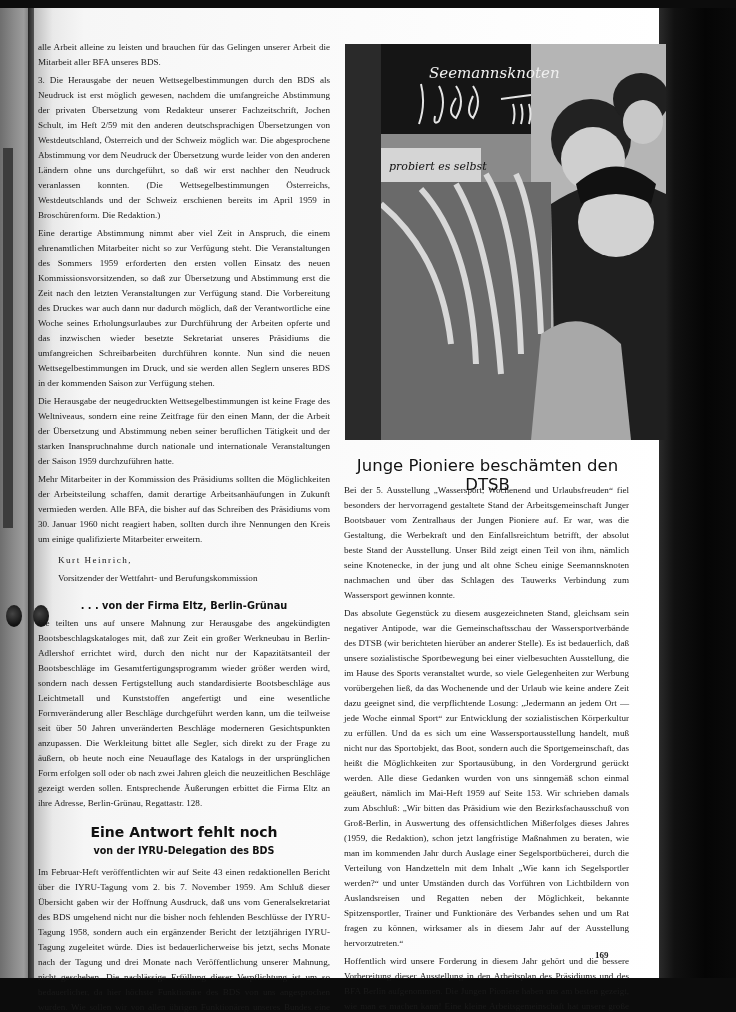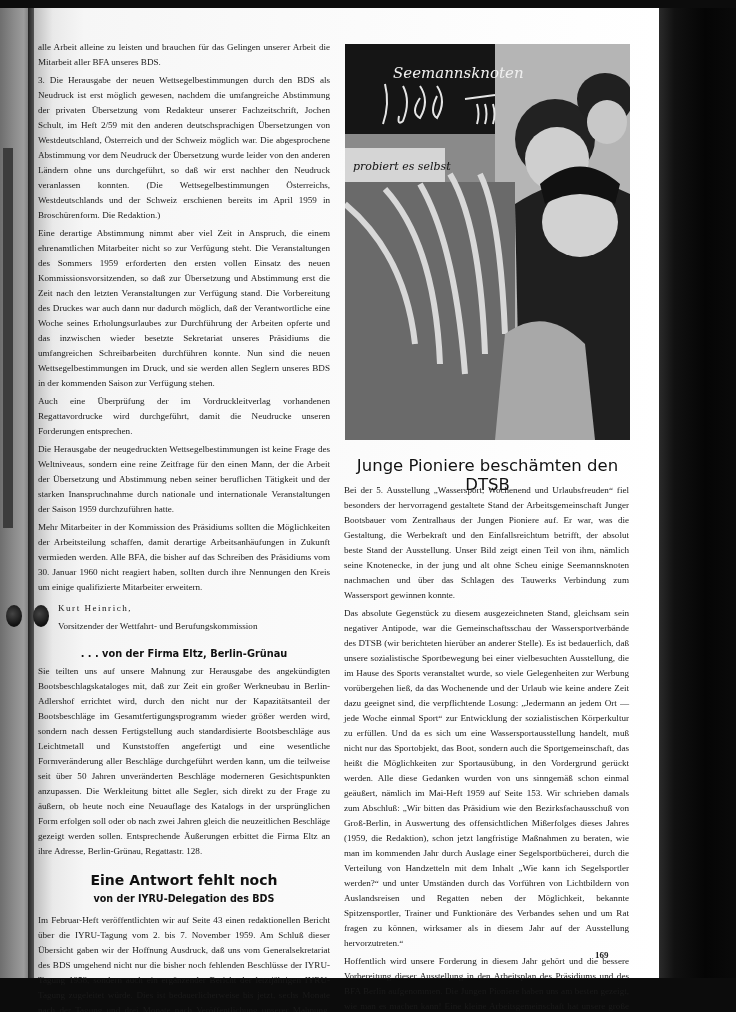--- a/index.html
+++ b/index.html
@@ -12,21 +12,21 @@
   .right-edge{position:absolute;left:659px;top:8px;width:77px;height:970px;background:linear-gradient(90deg,#2a2a2a 0%,#111 20%,#050505 60%,#0a0a0a 100%);}
   .hole{position:absolute;width:16px;height:22px;border-radius:50%;background:radial-gradient(circle at 40% 40%,#444 0%,#111 70%);}
   .col{position:absolute;font-size:9.1px;line-height:15px;color:#1a1a1a;text-align:justify;}
   .col p{margin:0 0 3px 0;}
   .left{left:38px;top:40px;width:292px;}
   .right{left:344px;top:483px;width:285px;}
   .sig{padding-left:20px;margin:0;}
   .h-firma{font-family:"DejaVu Sans",sans-serif;font-weight:bold;font-size:9.8px;text-align:center;margin:12px 0 3px 0;color:#111;}
   .h-main{font-family:"DejaVu Sans",sans-serif;font-weight:bold;font-size:14px;text-align:center;margin:14px 0 3px 0;color:#111;}
   .h-sub{font-family:"DejaVu Sans",sans-serif;font-weight:bold;font-size:9.6px;text-align:center;margin:0 0 7px 0;color:#111;}
-  .photo{position:absolute;left:345px;top:44px;width:285px;height:396px;background:#2a2a2a;overflow:hidden;}
+  .photo{position:absolute;left:345px;top:44px;width:285px;height:396px;background:#2a2a2a;overflow:hidden;padding-left:36px;}
   .photo svg{display:block;}
   .caption{position:absolute;left:345px;top:456px;width:285px;text-align:center;font-family:"DejaVu Sans",sans-serif;font-size:16.5px;color:#111;}
   .pageno{position:absolute;left:595px;top:950px;font-size:9px;font-weight:bold;color:#222;}
   .watermark{position:absolute;right:8px;top:1002px;font-family:"DejaVu Sans",sans-serif;font-weight:bold;font-size:12px;color:#ffffff;margin-top:47px;}
 </style>
 </head>
 <body>
 
 <div class="scan"></div>
 <div class="left-page">
@@ -35,21 +35,20 @@
 <div class="gutter"></div>
 <div class="page"></div>
 <div class="right-edge"></div>
 <div class="hole" style="left:6px;top:605px;"></div>
 <div class="hole" style="left:33px;top:605px;"></div>
 
 <div class="col left">
   <p>alle Arbeit alleine zu leisten und brauchen für das Gelingen unserer Arbeit die Mitarbeit aller BFA unseres BDS.</p>
   <p>3. Die Herausgabe der neuen Wettsegelbestimmungen durch den BDS als Neudruck ist erst möglich gewesen, nachdem die umfangreiche Abstimmung der privaten Übersetzung vom Redakteur unserer Fachzeitschrift, Jochen Schult, im Heft 2/59 mit den anderen deutschsprachigen Übersetzungen von Westdeutschland, Österreich und der Schweiz möglich war. Die abgesprochene Abstimmung vor dem Neudruck der Übersetzung wurde leider von den anderen Ländern ohne uns durchgeführt, so daß wir erst nachher den Neudruck veranlassen konnten. (Die Wettsegelbestimmungen Österreichs, Westdeutschlands und der Schweiz erschienen bereits im April 1959 in Broschürenform. Die Redaktion.)</p>
   <p>Eine derartige Abstimmung nimmt aber viel Zeit in Anspruch, die einem ehrenamtlichen Mitarbeiter nicht so zur Verfügung steht. Die Veranstaltungen des Sommers 1959 erforderten den ersten vollen Einsatz des neuen Kommissionsvorsitzenden, so daß zur Übersetzung und Abstimmung erst die Zeit nach den letzten Veranstaltungen zur Verfügung stand. Die Vorbereitung des Druckes war auch dann nur dadurch möglich, daß der Verantwortliche eine Woche seines Erholungsurlaubes zur Durchführung der Arbeiten opferte und das inzwischen wieder besetzte Sekretariat unseres Präsidiums die umfangreichen Schreibarbeiten durchführen konnte. Nun sind die neuen Wettsegelbestimmungen im Druck, und sie werden allen Seglern unseres BDS in der kommenden Saison zur Verfügung stehen.</p>
-  <p>Auch eine Überprüfung der im Vordruckleitverlag vorhandenen Regattavordrucke wird durchgeführt, damit die Neudrucke unseren Forderungen entsprechen.</p>
   <p>Die Herausgabe der neugedruckten Wettsegelbestimmungen ist keine Frage des Weltniveaus, sondern eine reine Zeitfrage für den einen Mann, der die Arbeit der Übersetzung und Abstimmung neben seiner beruflichen Tätigkeit und der starken Inanspruchnahme durch nationale und internationale Veranstaltungen der Saison 1959 durchzuführen hatte.</p>
   <p>Mehr Mitarbeiter in der Kommission des Präsidiums sollten die Möglichkeiten der Arbeitsteilung schaffen, damit derartige Arbeitsanhäufungen in Zukunft vermieden werden. Alle BFA, die bisher auf das Schreiben des Präsidiums vom 30. Januar 1960 nicht reagiert haben, sollten durch ihre Nennungen den Kreis um einige qualifizierte Mitarbeiter erweitern.</p>
   <p class="sig" style="margin-top:6px;letter-spacing:1.5px;">Kurt Heinrich,</p>
   <p class="sig">Vorsitzender der Wettfahrt- und Berufungskommission</p>
   <div class="h-firma">. . . von der Firma Eltz, Berlin-Grünau</div>
   <p>Sie teilten uns auf unsere Mahnung zur Herausgabe des angekündigten Bootsbeschlagskataloges mit, daß zur Zeit ein großer Werkneubau in Berlin-Adlershof errichtet wird, durch den nicht nur der Kapazitätsanteil der Bootsbeschläge im Gesamtfertigungsprogramm wieder größer werden wird, sondern nach dessen Fertigstellung auch standardisierte Bootsbeschläge aus Leichtmetall und Kunststoffen angefertigt und eine wesentliche Formveränderung aller Beschläge durchgeführt werden kann, um die teilweise seit über 50 Jahren unveränderten Beschläge moderneren Gesichtspunkten anzupassen. Die Werkleitung bittet alle Segler, sich direkt zu der Frage zu äußern, ob heute noch eine Neuauflage des Katalogs in der ursprünglichen Form erfolgen soll oder ob nach zwei Jahren gleich die neuzeitlichen Beschläge gezeigt werden sollen. Entsprechende Äußerungen erbittet die Firma Eltz an ihre Adresse, Berlin-Grünau, Regattastr. 128.</p>
   <div class="h-main">Eine Antwort fehlt noch</div>
   <div class="h-sub">von der IYRU-Delegation des BDS</div>
   <p>Im Februar-Heft veröffentlichten wir auf Seite 43 einen redaktionellen Bericht über die IYRU-Tagung vom 2. bis 7. November 1959. Am Schluß dieser Übersicht gaben wir der Hoffnung Ausdruck, daß uns vom Generalsekretariat des BDS umgehend nicht nur die bisher noch fehlenden Beschlüsse der IYRU-Tagung 1958, sondern auch ein ergänzender Bericht der letztjährigen IYRU-Tagung zugeleitet würde. Dies ist bedauerlicherweise bis jetzt, sechs Monate nach der Tagung und drei Monate nach Veröffentlichung unserer Mahnung, nicht geschehen. Die nachlässige Erfüllung dieser Verpflichtung ist um so bedauerlicher, da hier höchste Funktionäre des BDS von uns angesprochen wurden. Wie sollen wir von allen übrigen Funktionären unseres Bundes eine gute Arbeitsweise verlangen, wenn einige Mitglieder des Präsidiums in diesen für den Leistungssport so entscheidenden Fragen so saumselig sind?</p>
 </div>

